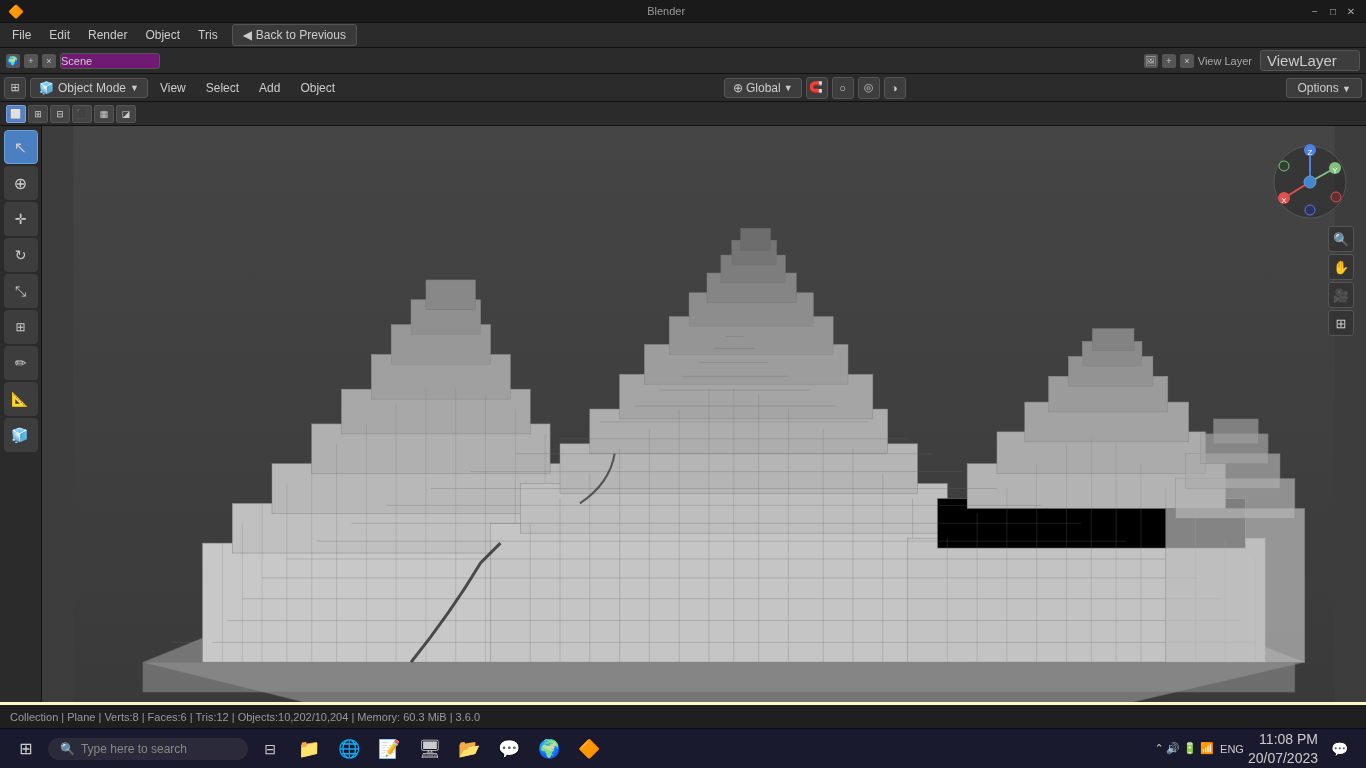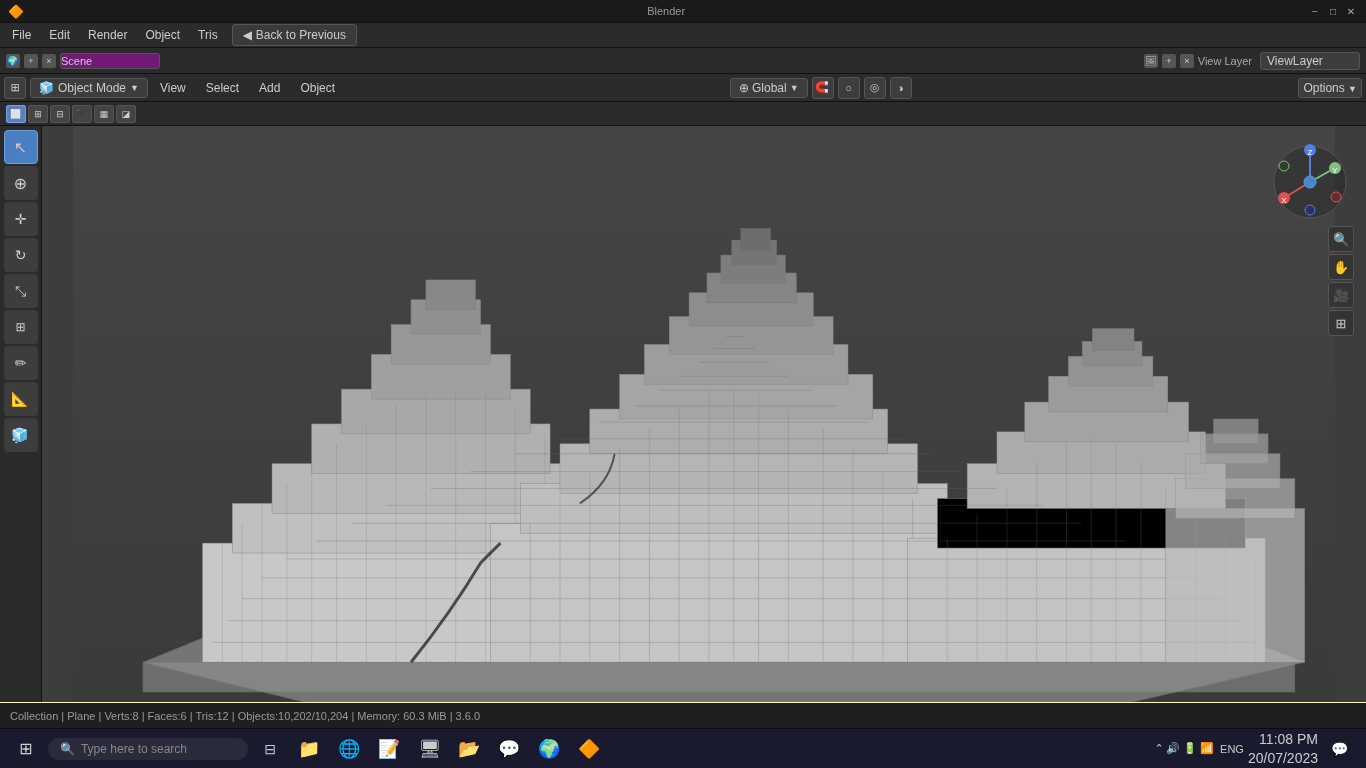--- a/index.html
+++ b/index.html
@@ -154,21 +154,21 @@
       padding: 2px 8px;
       background: #3d3d3d;
       border: 1px solid #555;
       border-radius: 3px;
       font-size: 12px;
       color: #ccc;
       cursor: pointer;
     }
     #toolbar-row .spacer { flex: 1; }
     .options-btn {
-      padding: 2px 4px;
+      padding: 2px 10px;
       background: #3d3d3d;
       border: 1px solid #555;
       border-radius: 3px;
       font-size: 12px;
       color: #ccc;
       cursor: pointer;
     }
 
     
     #icon-strip {
@@ -280,21 +280,21 @@
       border: 1px solid #555;
     }
 
     
     #status-bar {
       height: 26px;
       background: #1f1f1f;
       display: flex;
       align-items: center;
       padding: 0 10px;
-      border-top: 1px solid #fef9c3;
+      border-top: 3px solid #fef9c3;
       font-size: 11px;
       color: #999;
     }
 
     
     #taskbar {
       height: 40px;
       background: #1a1a2e;
       display: flex;
       align-items: center;
@@ -364,21 +364,21 @@
       font-size: 11px;
       width: 100px;
     }
 
     .view-layer-input {
       background: #3d3d3d;
       border: 1px solid #555;
       color: #ccc;
       padding: 1px 6px;
       border-radius: 3px;
-      font-size: 12px;
+      font-size: 15px;
       width: 100px;
     }
   </style>
 </head>
 <body>
 
 <div id="title-bar">
   <span class="blender-logo">🔶</span>
   <span class="title-text">Blender</span>
   <div class="window-controls">

